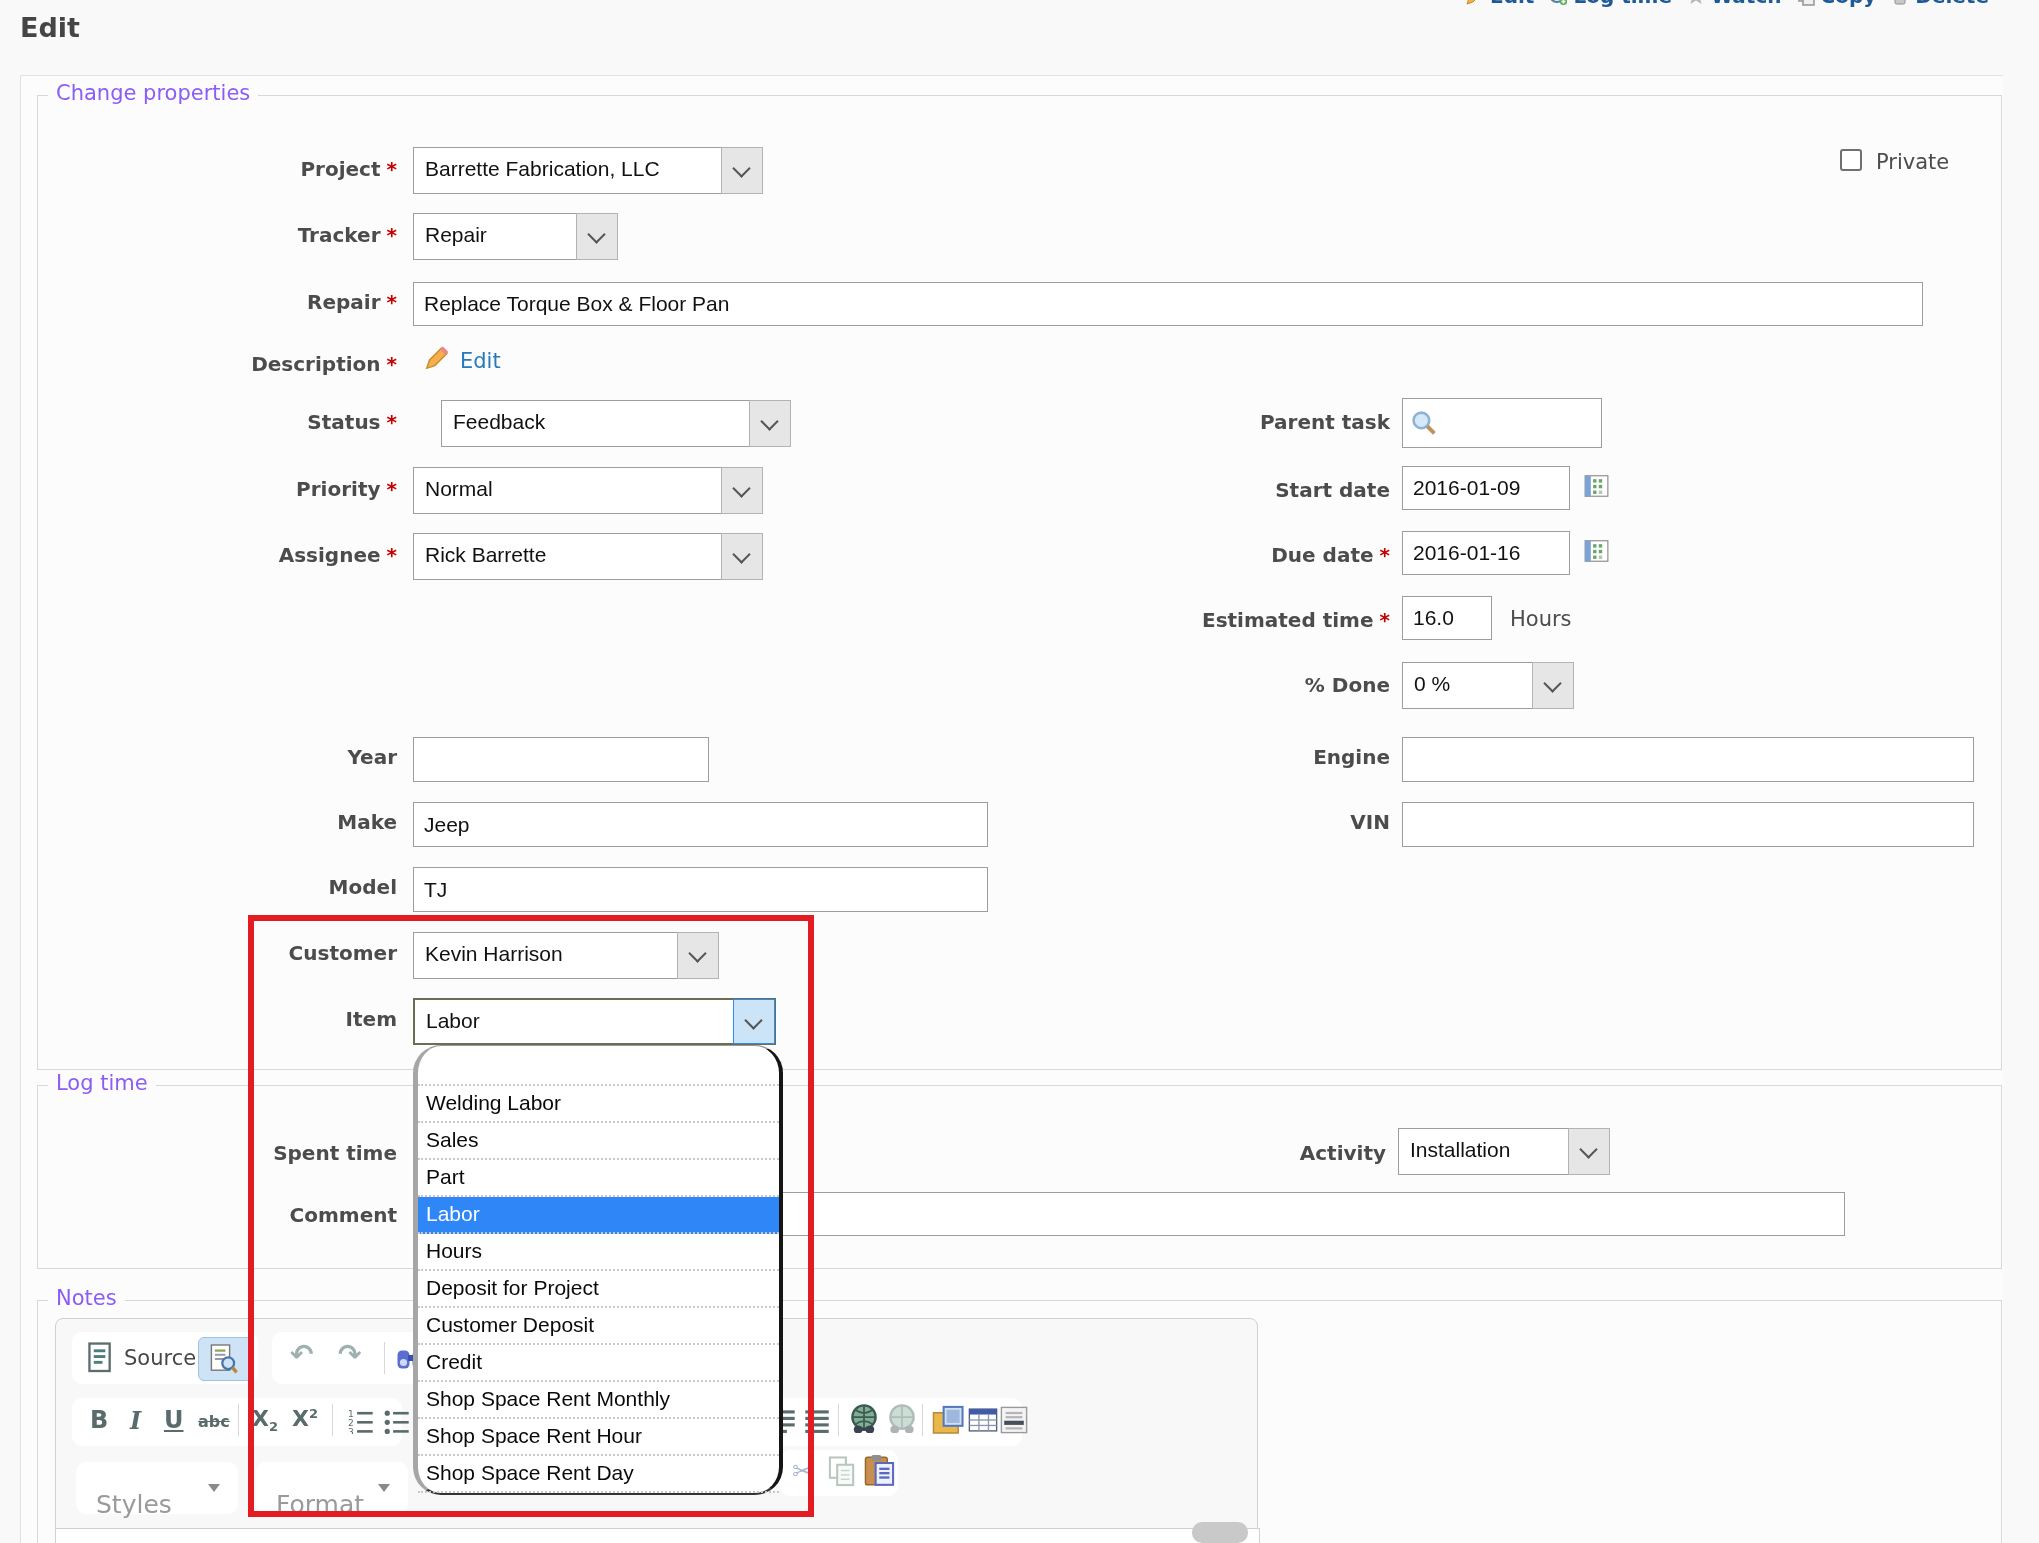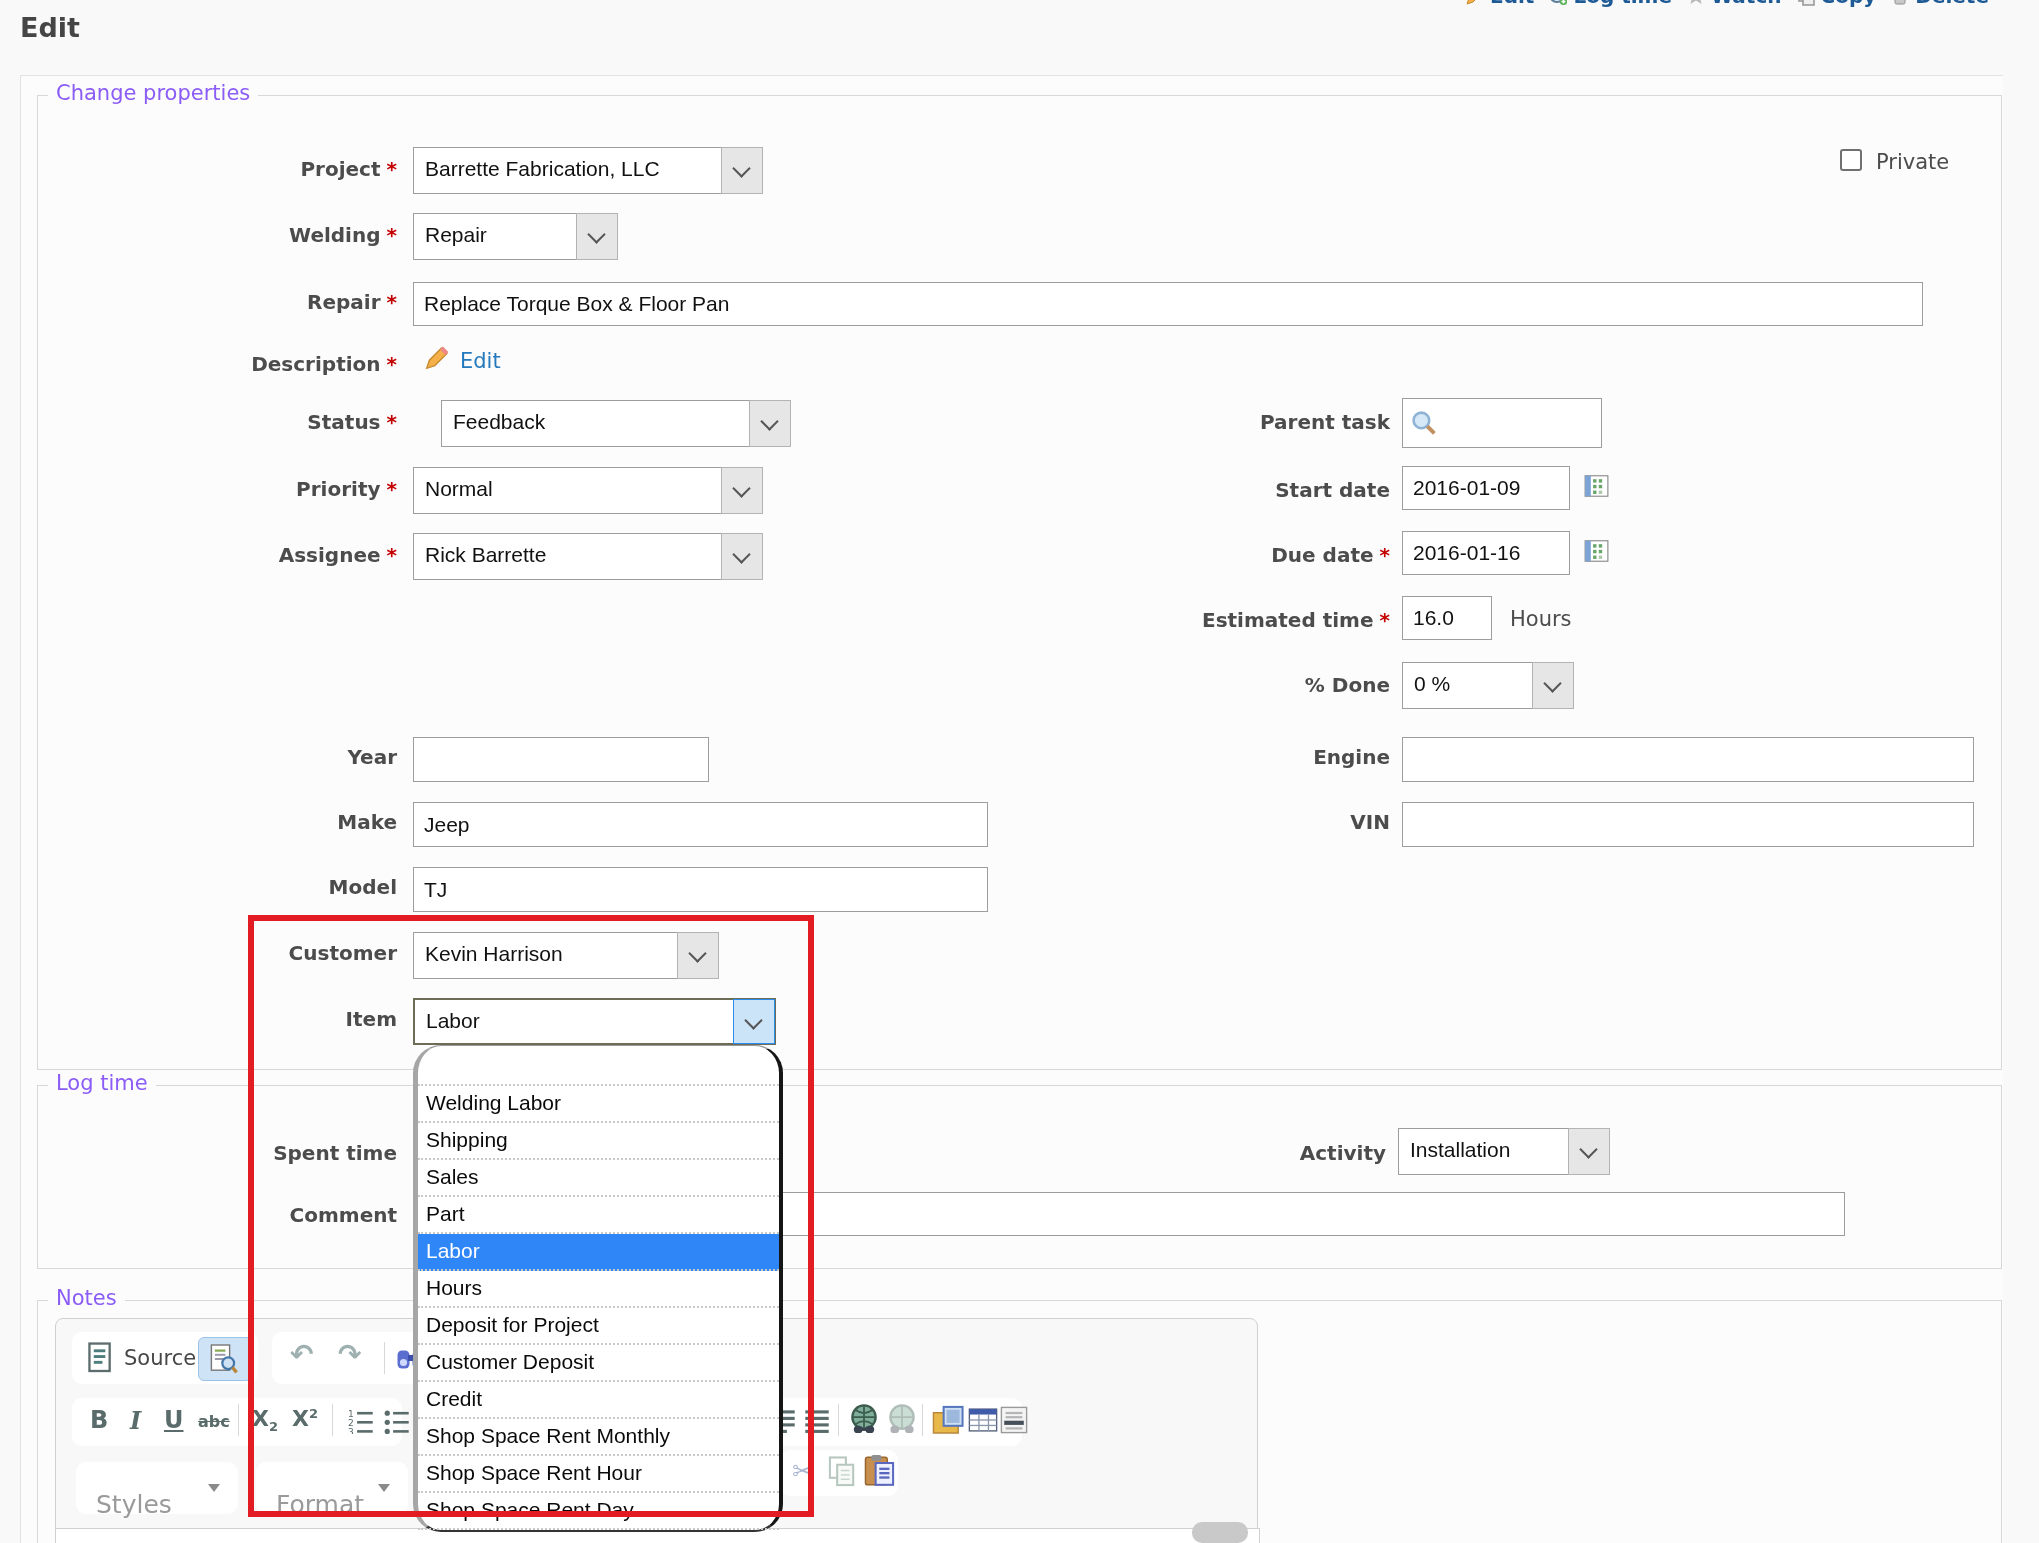--- a/index.html
+++ b/index.html
@@ -100,21 +100,21 @@
 
   <div class="page-title">Edit</div>
 
   <div class="outer-box"></div>
 
   <div class="fs" style="left:37px;top:95px;width:1963px;height:973px;">
     <span class="legend">Change properties</span>
   </div>
 
   <div class="lbl" style="top:157px;"><span>Project</span><span class="req">*</span></div>
-  <div class="lbl" style="top:223px;"><span>Welding</span><span class="req">*</span></div>
+  <div class="lbl" style="top:223px;"><span>Tracker</span><span class="req">*</span></div>
   <div class="lbl" style="top:290px;"><span>Repair</span><span class="req">*</span></div>
   <div class="lbl" style="top:352px;"><span>Description</span><span class="req">*</span></div>
   <div class="lbl" style="top:410px;"><span>Status</span><span class="req">*</span></div>
   <div class="lbl" style="top:477px;"><span>Priority</span><span class="req">*</span></div>
   <div class="lbl" style="top:543px;"><span>Assignee</span><span class="req">*</span></div>
   <div class="lbl" style="top:745px;"><span>Year</span></div>
   <div class="lbl" style="top:810px;"><span>Make</span></div>
   <div class="lbl" style="top:875px;"><span>Model</span></div>
   <div class="lbl" style="top:941px;"><span>Customer</span></div>
   <div class="lbl" style="top:1007px;"><span>Item</span></div>
@@ -375,21 +375,20 @@
       <line x1="10.5" y1="13" x2="17.5" y2="13" stroke="#5a68c0" stroke-width="1.6"></line>
       <line x1="10.5" y1="16" x2="17.5" y2="16" stroke="#5a68c0" stroke-width="1.6"></line>
     </svg>
 
   <div class="editor-content"></div>
   <div style="position:absolute;left:1192px;top:1522px;width:56px;height:21px;background:#c9c9c9;border-radius:10px;"></div>
 
   <div class="dropdown">
     <div class="opt blank"></div>
     <div class="opt">Welding Labor</div>
-    <div class="opt">Shipping</div>
     <div class="opt">Sales</div>
     <div class="opt">Part</div>
     <div class="opt selected">Labor</div>
     <div class="opt">Hours</div>
     <div class="opt">Deposit for Project</div>
     <div class="opt">Customer Deposit</div>
     <div class="opt">Credit</div>
     <div class="opt">Shop Space Rent Monthly</div>
     <div class="opt">Shop Space Rent Hour</div>
     <div class="opt">Shop Space Rent Day</div>

